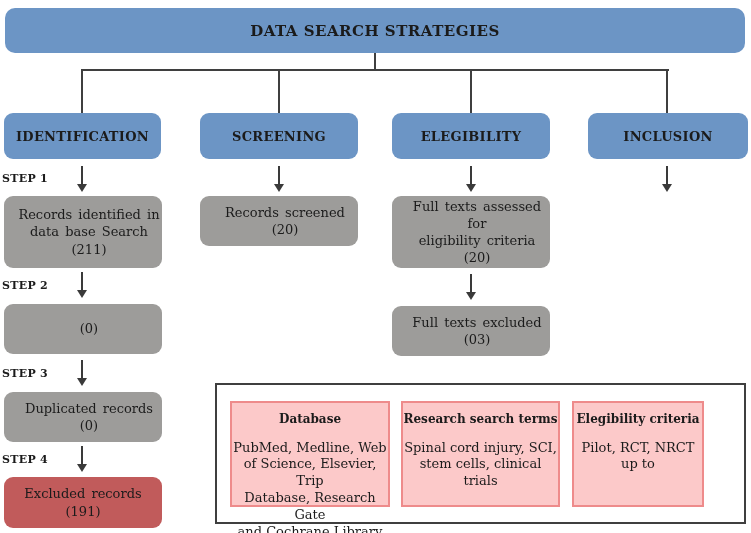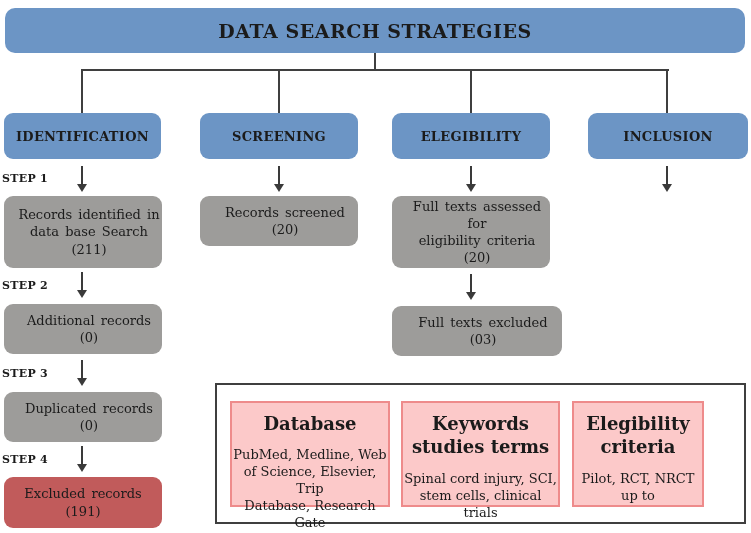--- a/index.html
+++ b/index.html
@@ -6,21 +6,21 @@
   html,body { background:#ffffff; }
   #page {
     position:relative; width:751px; height:533px; background:#fff;
     font-family:"DejaVu Serif","Liberation Serif",serif;
     color:#1b1b1b; overflow:hidden;
   }
   .title-box {
     position:absolute; left:5px; top:8px; width:740px; height:45px;
     background:var(--blue,#6c95c5); border-radius:10px;
     display:flex; align-items:center; justify-content:center;
-    font-size:19px; font-weight:bold; letter-spacing:0.5px;
+    font-size:15px; font-weight:bold; letter-spacing:0.5px;
   }
   .phase-header {
     position:absolute; top:113px; height:46px;
     background:var(--blue,#6c95c5); border-radius:9px;
     display:flex; align-items:center; justify-content:center;
     font-size:13px; font-weight:bold; letter-spacing:0.3px;
   }
   .cline { position:absolute; background:#3f3f3f; }
   .arrow {
     position:absolute; width:10px;
@@ -48,21 +48,21 @@
   .legend-panel {
     position:absolute; left:215px; top:383px; width:531px; height:141px;
     border:2.5px solid #3f3f3f; background:#fff;
   }
   .legend-box {
     position:absolute; top:401px; height:106px;
     background:var(--pinkFill,#fcc9c9); border:2px solid var(--pinkBorder,#ee8b8b);
     display:flex; flex-direction:column; align-items:center;
     padding-top:9px; font-size:13px; line-height:1.3; text-align:center;
   }
-  .legend-title { font-weight:bold; font-size:18px; margin-bottom:12px; }
+  .legend-title { font-weight:bold; font-size:12px; margin-bottom:12px; }
 </style>
 </head>
 <body>
 
 <div id="page">
 
   <div class="title-box">DATA SEARCH STRATEGIES</div>
 
   <div class="cline" style="left:374px;top:53px;width:2px;height:17px"></div>
   <div class="cline" style="left:81px;top:69px;width:588px;height:2px"></div>
@@ -86,21 +86,20 @@
     <div>data base Search</div>
     <div>(211)</div>
   </div>
 
   <div class="step-label" style="top:279px">STEP 2</div>
   <div class="arrow" style="left:77px;top:272px;height:26px">
       <div class="shaft"></div>
       <div class="head"></div>
     </div>
   <div class="box gray" style="left:4px;top:304px;width:158px;height:50px">
-    <div>Additional records</div>
     <div>(0)</div>
   </div>
 
   <div class="step-label" style="top:367px">STEP 3</div>
   <div class="arrow" style="left:77px;top:360px;height:26px">
       <div class="shaft"></div>
       <div class="head"></div>
     </div>
   <div class="box gray" style="left:4px;top:392px;width:158px;height:50px">
     <div>Duplicated records</div>
@@ -132,42 +131,42 @@
     </div>
   <div class="box gray" style="left:392px;top:196px;width:158px;height:72px">
     <div>Full texts assessed for</div>
     <div>eligibility criteria</div>
     <div>(20)</div>
   </div>
   <div class="arrow" style="left:466px;top:274px;height:26px">
       <div class="shaft"></div>
       <div class="head"></div>
     </div>
-  <div class="box gray" style="left:392px;top:306px;width:170px;height:50px">
+  <div class="box gray" style="left:392px;top:306px;width:158px;height:50px">
     <div>Full texts excluded</div>
     <div>(03)</div>
   </div>
 
   <div class="arrow" style="left:662px;top:166px;height:26px">
       <div class="shaft"></div>
       <div class="head"></div>
     </div>
 
   <div class="legend-panel"></div>
 
   <div class="legend-box" style="left:230px;width:160px">
     <div class="legend-title">Database</div>
     <div>PubMed, Medline, Web</div>
     <div>of Science, Elsevier, Trip</div>
     <div>Database, Research Gate</div>
     <div>and Cochrane Library</div>
   </div>
 
   <div class="legend-box" style="left:401px;width:159px">
-    <div class="legend-title">Keywords studies terms</div>
+    <div class="legend-title">Research search terms</div>
     <div>Spinal cord injury, SCI,</div>
     <div>stem cells, clinical trials</div>
   </div>
 
   <div class="legend-box" style="left:572px;width:132px">
     <div class="legend-title">Elegibility criteria</div>
     <div>Pilot, RCT, NRCT up to</div>
   </div>
 
 </div>

